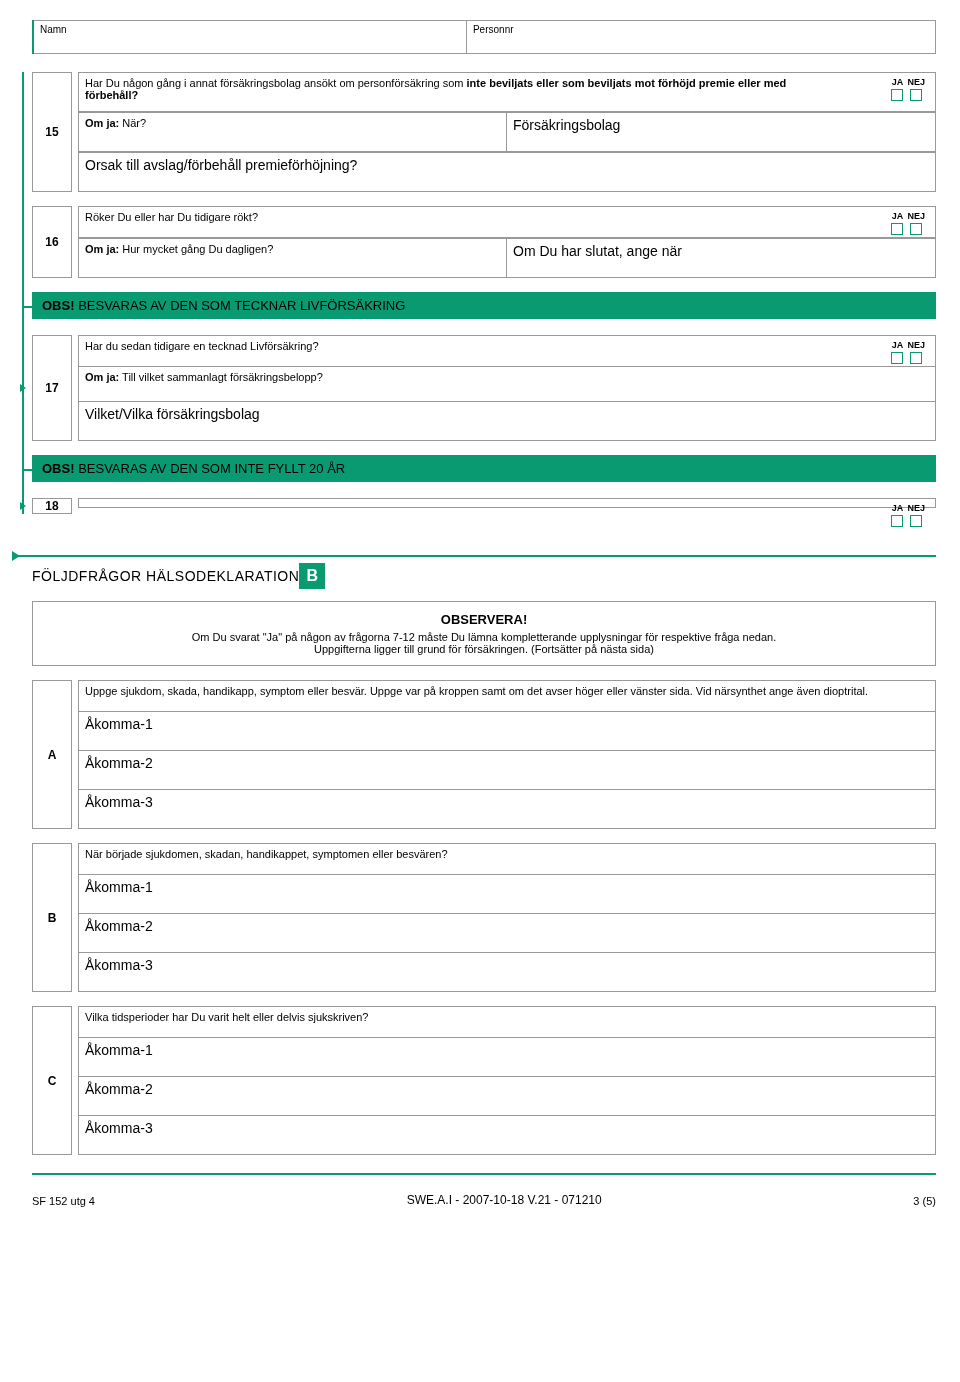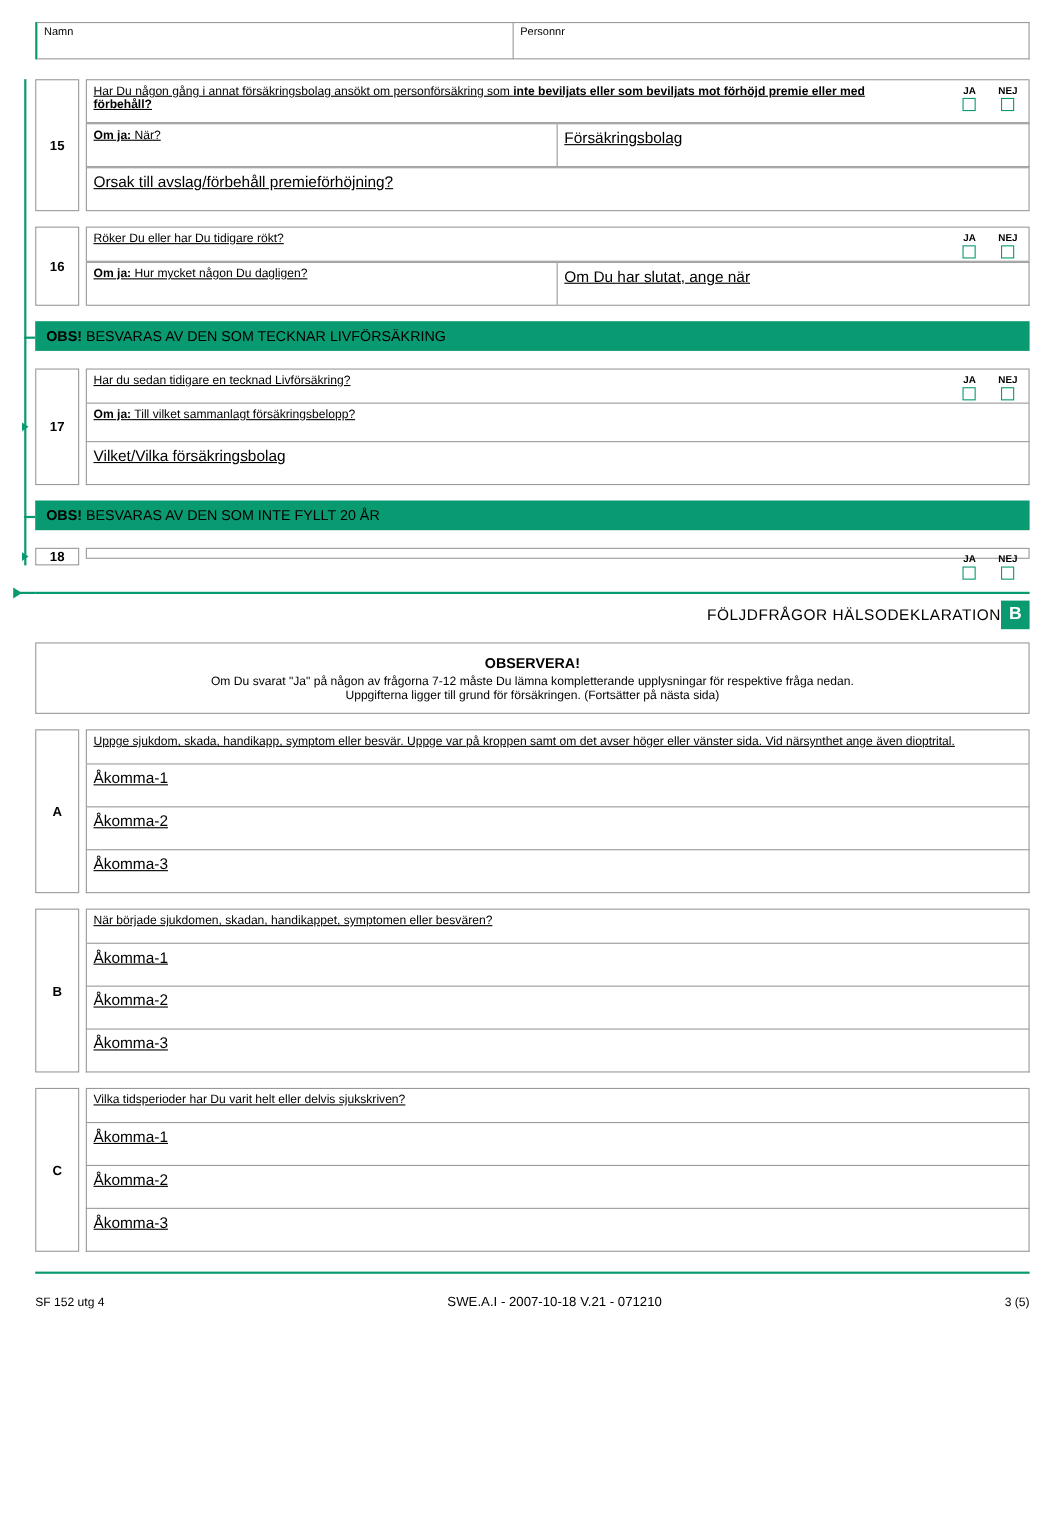--- a/index.html
+++ b/index.html
@@ -14,29 +14,29 @@
   }
   .top-fields { display: flex; gap: 0; margin-bottom: 18px; border-left: 2px solid #099a71; }
   .top-field { border: 1px solid #999; border-left:none; padding: 3px 6px 18px 6px; font-size: 10px; }
   .top-field.namn { width: 48%; }
   .top-field.personnr { width: 52%; }
   
   .qrow { display: flex; margin-bottom: 14px; position: relative; }
   .qnum { width: 40px; min-width:40px; border: 1px solid #999; display:flex; align-items:center; justify-content:center; font-weight:bold; font-size: 12px; margin-right: 6px; }
   .qbody { flex: 1; }
   
-  .cell { border: 1px solid #999; padding: 4px 6px; font-size: 11px; text-decoration: underline; }
+  .cell { border: 1px solid #999; padding: 4px 6px; font-size: 11px; }
   .cell.tall { padding-bottom: 18px; }
   .smalllabel { font-size: 14px; }
   
   .flexrow { display:flex; }
   .flexrow > .cell + .cell { border-left: none; }
   .stack > .cell + .cell { border-top: none; }
   
-  .yn { position: absolute; right: 0; top: -14px; display:flex; gap: 20px; }
+  .yn { position: absolute; right: 0; top: -14px; display:flex; gap: 4px; }
   .yncol { text-align:center; font-size:9px; font-weight:bold; }
   .yncol .box { width:12px; height:12px; border:1px solid #099a71; margin: 2px auto 0 auto; }
   .ynwrap { position: relative; }
   .ynwrap .yn { right: 10px; top: 4px; }
   .ynspace { padding-right: 110px; }
   
   .greenband {
     background: #099a71;
     color: #000000;
     padding: 6px 10px;
@@ -48,24 +48,24 @@
     content:"";
     position:absolute;
     left:-10px;
     width:10px;
     height:2px;
     background:#099a71;
     top:50%;
   }
   
   .sect-head {
-    display:flex; align-items:center; justify-content:flex-end;
+    display:flex; align-items:center; justify-content:flex-start;
     border-top: 2px solid #099a71;
     padding-top: 6px;
-    margin-top: 24px;
+    margin-top: 41px;
     margin-bottom: 12px;
     position:relative;
   }
   .sect-head::before{
     content:"";
     position:absolute;
     left:-18px;
     top:-2px;
     height:2px;
     width:18px;
@@ -145,21 +145,21 @@
   <div class="qnum">16</div>
   <div class="qbody stack">
     <div class="cell ynwrap ynspace" style="padding-bottom:14px">
       <span>Röker Du eller har Du tidigare rökt?</span>
       <div class="yn">
         <div class="yncol"><span>JA</span><div class="box"></div></div>
         <div class="yncol"><span>NEJ</span><div class="box"></div></div>
       </div>
     </div>
     <div class="flexrow">
-      <div class="cell tall" style="width:50%"><span class="bold">Om ja:</span><span> Hur mycket någon Du dagligen?</span></div>
+      <div class="cell tall" style="width:50%"><span class="bold">Om ja:</span><span> Hur mycket gång Du dagligen?</span></div>
       <div class="cell tall smalllabel" style="width:50%">Om Du har slutat, ange när</div>
     </div>
   </div>
 </div>
 
 <div class="greenband greenconn">
   <span class="obsstrong">OBS! </span><span>BESVARAS AV DEN SOM TECKNAR LIVFÖRSÄKRING</span>
 </div>
 
 <div class="qrow conn-tri">

